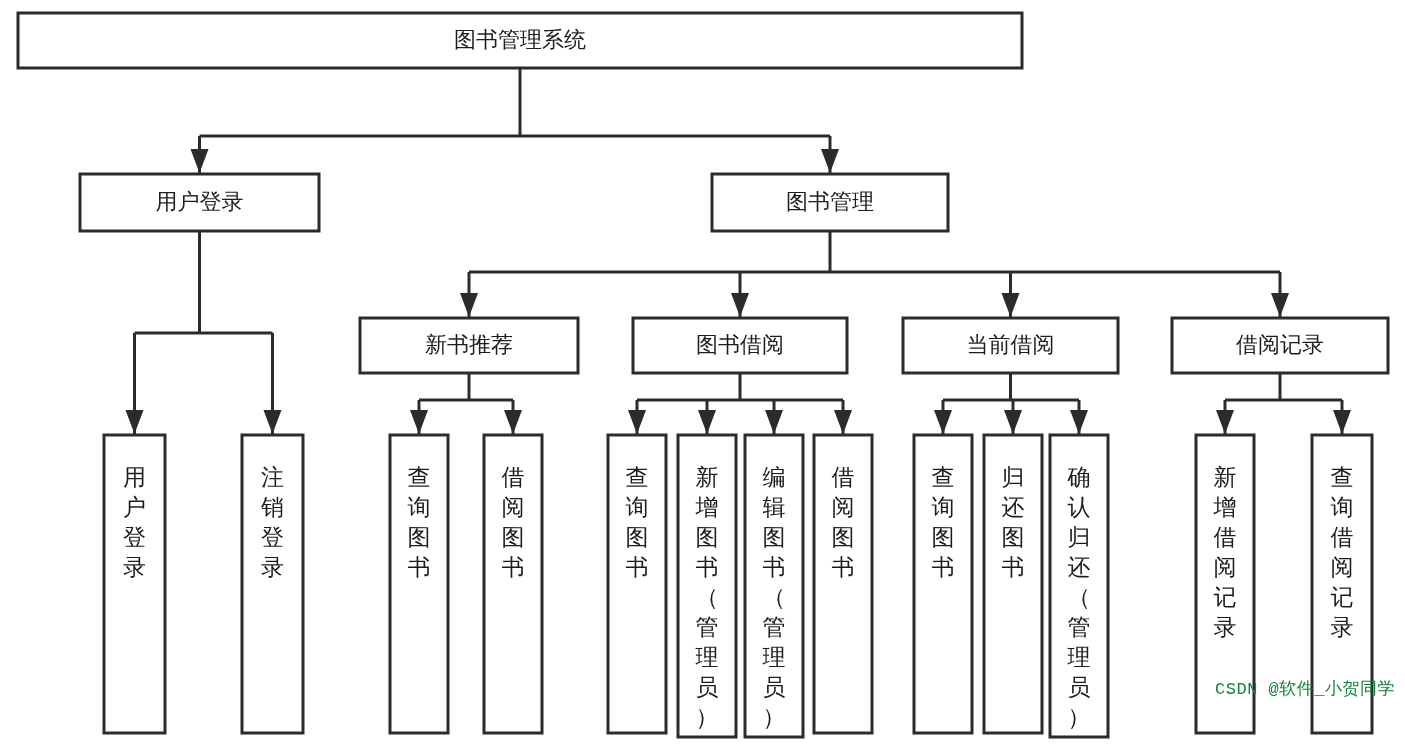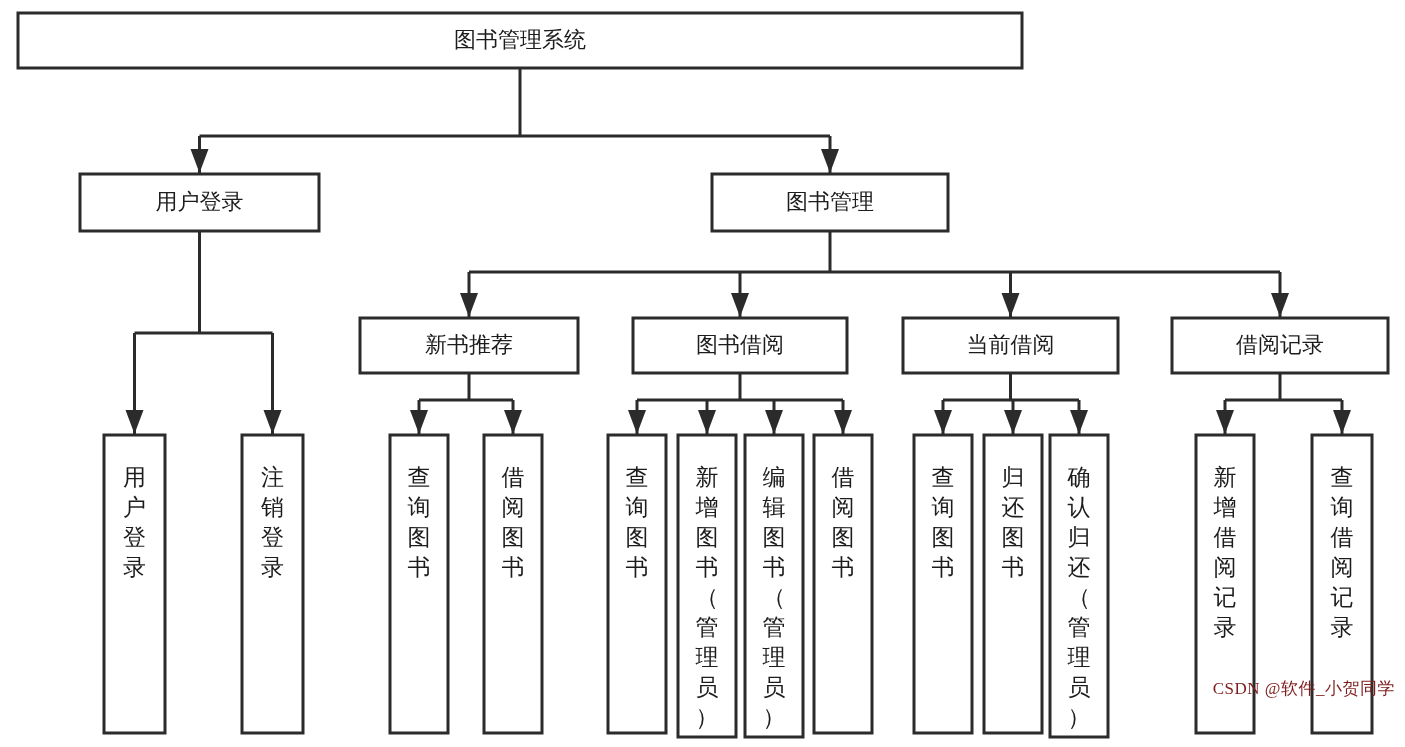--- a/index.html
+++ b/index.html
@@ -50,23 +50,23 @@
   .node-label-v {
     font-family: "Liberation Sans", "DejaVu Sans", sans-serif;
     font-size: 23px;
     fill: #1c1c1c;
     text-anchor: middle;
   }
   .watermark {
     position: absolute;
     right: 10px;
     bottom: 6px;
-    font-family: Liberation Serif, serif;
+    font-family: Liberation Mono, monospace;
     font-size: 17px;
-    color: #7f1d1d;
+    color: #15803d;
     letter-spacing: 0.5px;
     white-space: nowrap;
     margin-top: 48px;
   }
 </style>
 </head>
 <body>
 
 <div id="diagram-root">
   <svg class="tree" id="tree-svg" viewBox="0 0 1405 747">

